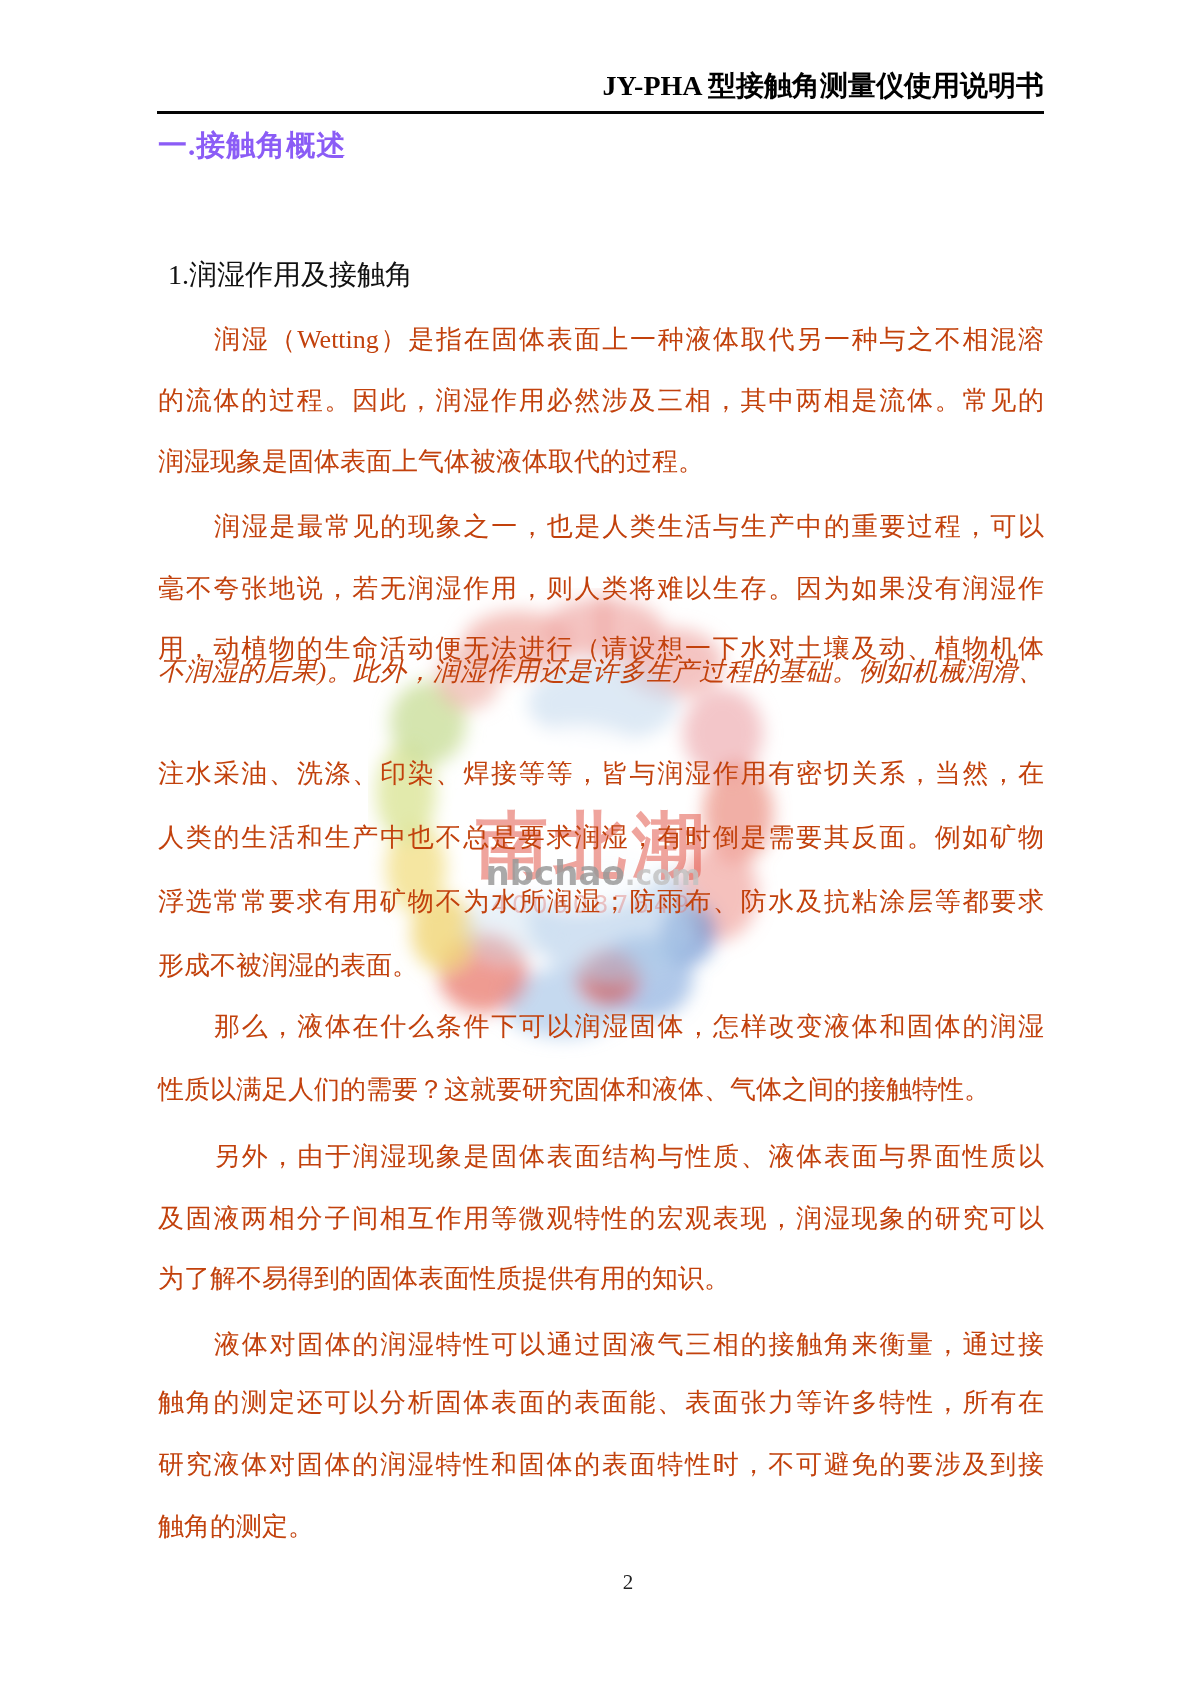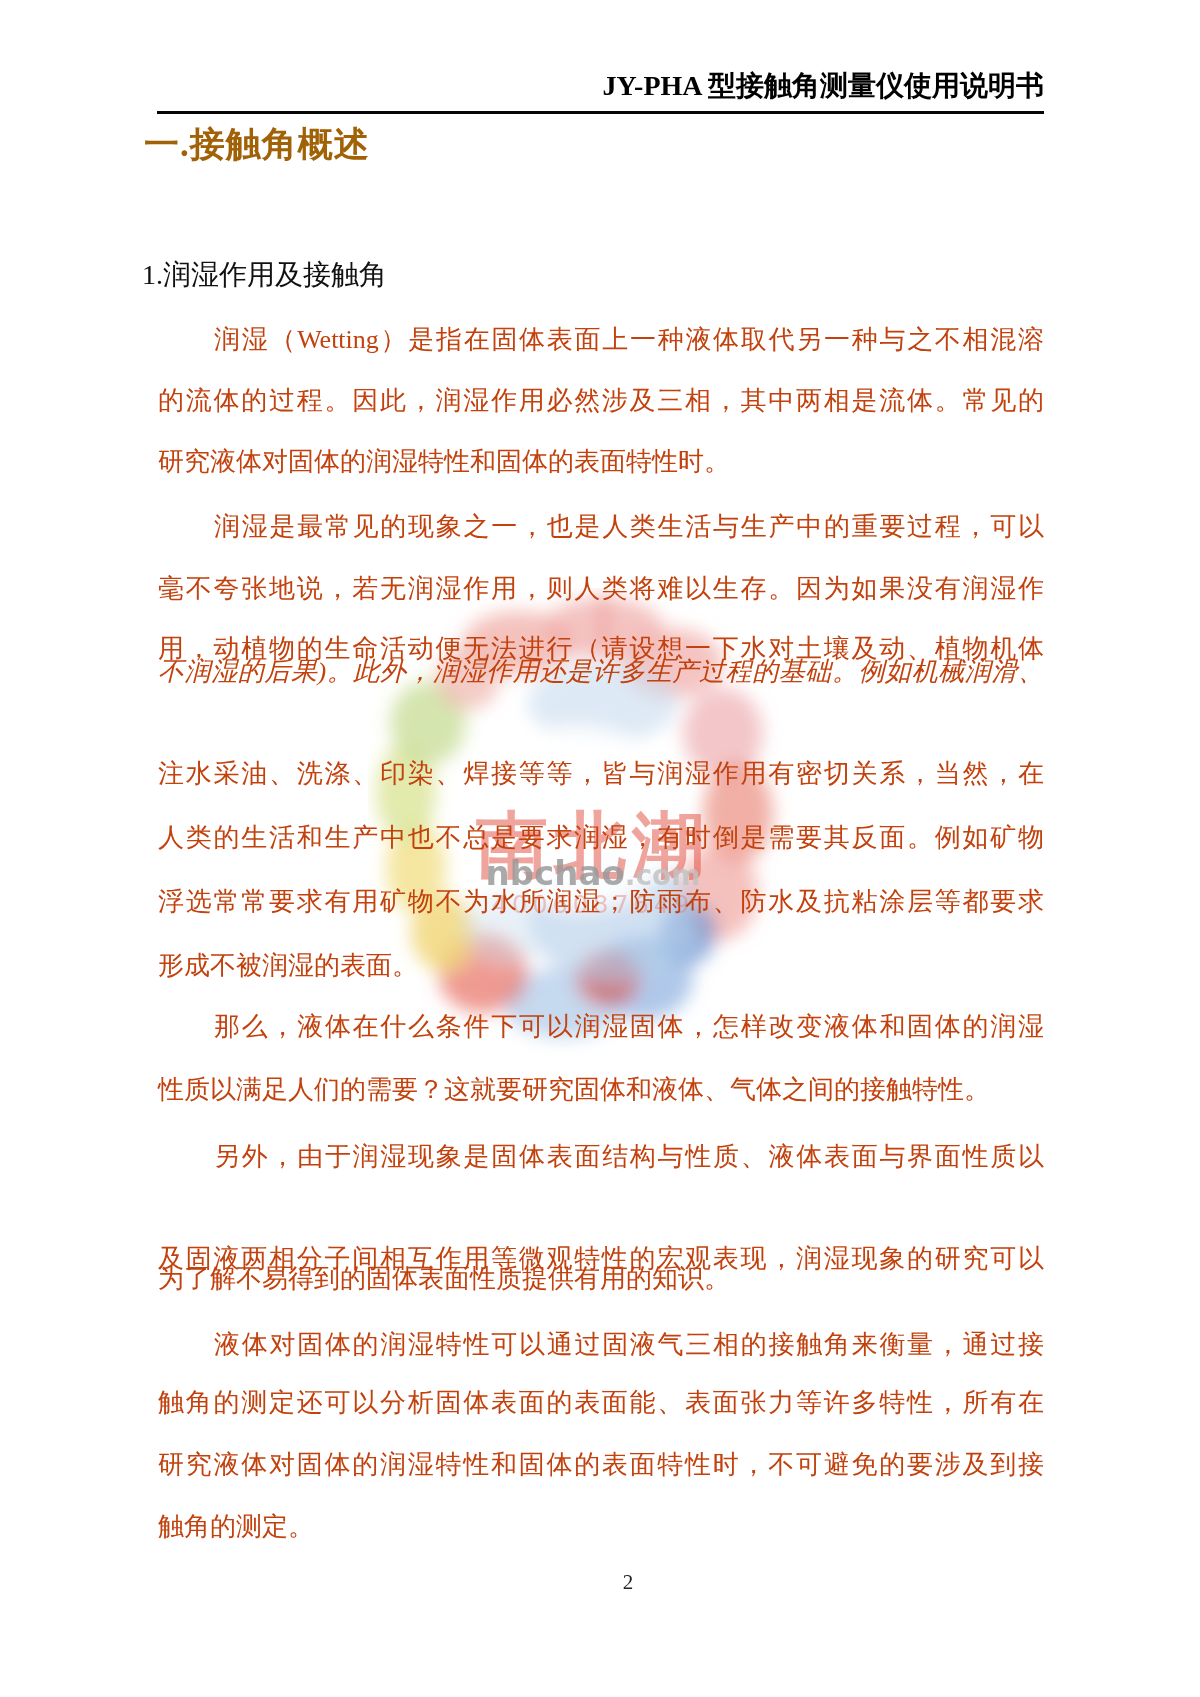--- a/index.html
+++ b/index.html
@@ -8,25 +8,25 @@
     background:#ffffff;overflow:hidden;
     font-family:"Liberation Serif","DejaVu Serif",serif;color:#141414;
   }
   .watermark{position:absolute;left:368px;top:588px;width:452px;height:484px;z-index:1;}
   .header-title{
     position:absolute;top:72px;left:158px;width:886px;text-align:right;
     font-weight:bold;font-size:28px;line-height:28px;color:#000;z-index:2;
   }
   .header-rule{position:absolute;top:111px;left:157px;width:887px;height:3px;background:#050505;z-index:2;}
   .section-heading{
-    position:absolute;top:122px;left:144px;margin:0;
-    font-weight:bold;font-size:35px;line-height:46px;letter-spacing:1px;color:#a16207;z-index:2;
+    position:absolute;top:122px;left:158px;margin:0;
+    font-weight:bold;font-size:29px;line-height:46px;letter-spacing:1px;color:#8b5cf6;z-index:2;
   }
   .subsection-heading{
-    position:absolute;top:256px;left:142px;margin:0;
+    position:absolute;top:256px;left:168px;margin:0;
     font-weight:normal;font-size:28px;line-height:38px;color:#111;z-index:2;
   }
   .body-text{position:absolute;left:158px;top:0;width:886px;z-index:2;}
   .line{
     position:absolute;left:0;width:886px;height:62px;line-height:62px;
     font-size:26px;color:#c2410c;
     text-align:justify;text-align-last:justify;
   }
   .line.indent{text-indent:56px;}
   .line.end{text-align-last:left;}
@@ -77,33 +77,33 @@
 
   <div class="header-title">JY-PHA 型接触角测量仪使用说明书</div>
   <div class="header-rule"></div>
 
   <h1 class="section-heading">一.接触角概述</h1>
   <h2 class="subsection-heading">1.润湿作用及接触角</h2>
 
   <div class="body-text">
       <div class="line indent" style="top: 309px;">润湿（Wetting）是指在固体表面上一种液体取代另一种与之不相混溶</div>
       <div class="line" style="top: 370px;">的流体的过程。因此，润湿作用必然涉及三相，其中两相是流体。常见的</div>
-      <div class="line end" style="top: 431px;">研究液体对固体的润湿特性和固体的表面特性时。</div>
+      <div class="line end" style="top: 431px;">润湿现象是固体表面上气体被液体取代的过程。</div>
       <div class="line indent" style="top: 496px;">润湿是最常见的现象之一，也是人类生活与生产中的重要过程，可以</div>
       <div class="line" style="top: 558px;">毫不夸张地说，若无润湿作用，则人类将难以生存。因为如果没有润湿作</div>
       <div class="line" style="top: 618px;">用，动植物的生命活动便无法进行（请设想一下水对土壤及动、植物机体</div>
       <div class="line" style="top: 641px; font-style: italic;">不润湿的后果)。此外，润湿作用还是许多生产过程的基础。例如机械润滑、</div>
       <div class="line" style="top: 743px;">注水采油、洗涤、印染、焊接等等，皆与润湿作用有密切关系，当然，在</div>
       <div class="line" style="top: 807px;">人类的生活和生产中也不总是要求润湿，有时倒是需要其反面。例如矿物</div>
       <div class="line" style="top: 871px;">浮选常常要求有用矿物不为水所润湿；防雨布、防水及抗粘涂层等都要求</div>
       <div class="line end" style="top: 935px; font-family: Liberation Serif, serif;">形成不被润湿的表面。</div>
       <div class="line indent" style="top: 996px;">那么，液体在什么条件下可以润湿固体，怎样改变液体和固体的润湿</div>
       <div class="line end" style="top: 1059px;">性质以满足人们的需要？这就要研究固体和液体、气体之间的接触特性。</div>
       <div class="line indent" style="top: 1126px;">另外，由于润湿现象是固体表面结构与性质、液体表面与界面性质以</div>
-      <div class="line" style="top: 1228px;">及固液两相分子间相互作用等微观特性的宏观表现，润湿现象的研究可以</div>
+      <div class="line" style="top: 1188px;">及固液两相分子间相互作用等微观特性的宏观表现，润湿现象的研究可以</div>
       <div class="line end" style="top: 1248px;">为了解不易得到的固体表面性质提供有用的知识。</div>
       <div class="line indent" style="top: 1314px;">液体对固体的润湿特性可以通过固液气三相的接触角来衡量，通过接</div>
       <div class="line" style="top: 1372px;">触角的测定还可以分析固体表面的表面能、表面张力等许多特性，所有在</div>
       <div class="line" style="top: 1434px;">研究液体对固体的润湿特性和固体的表面特性时，不可避免的要涉及到接</div>
       <div class="line end" style="top: 1496px;">触角的测定。</div>
     </div>
 
   <div class="page-number">2</div>
 </div>
 

